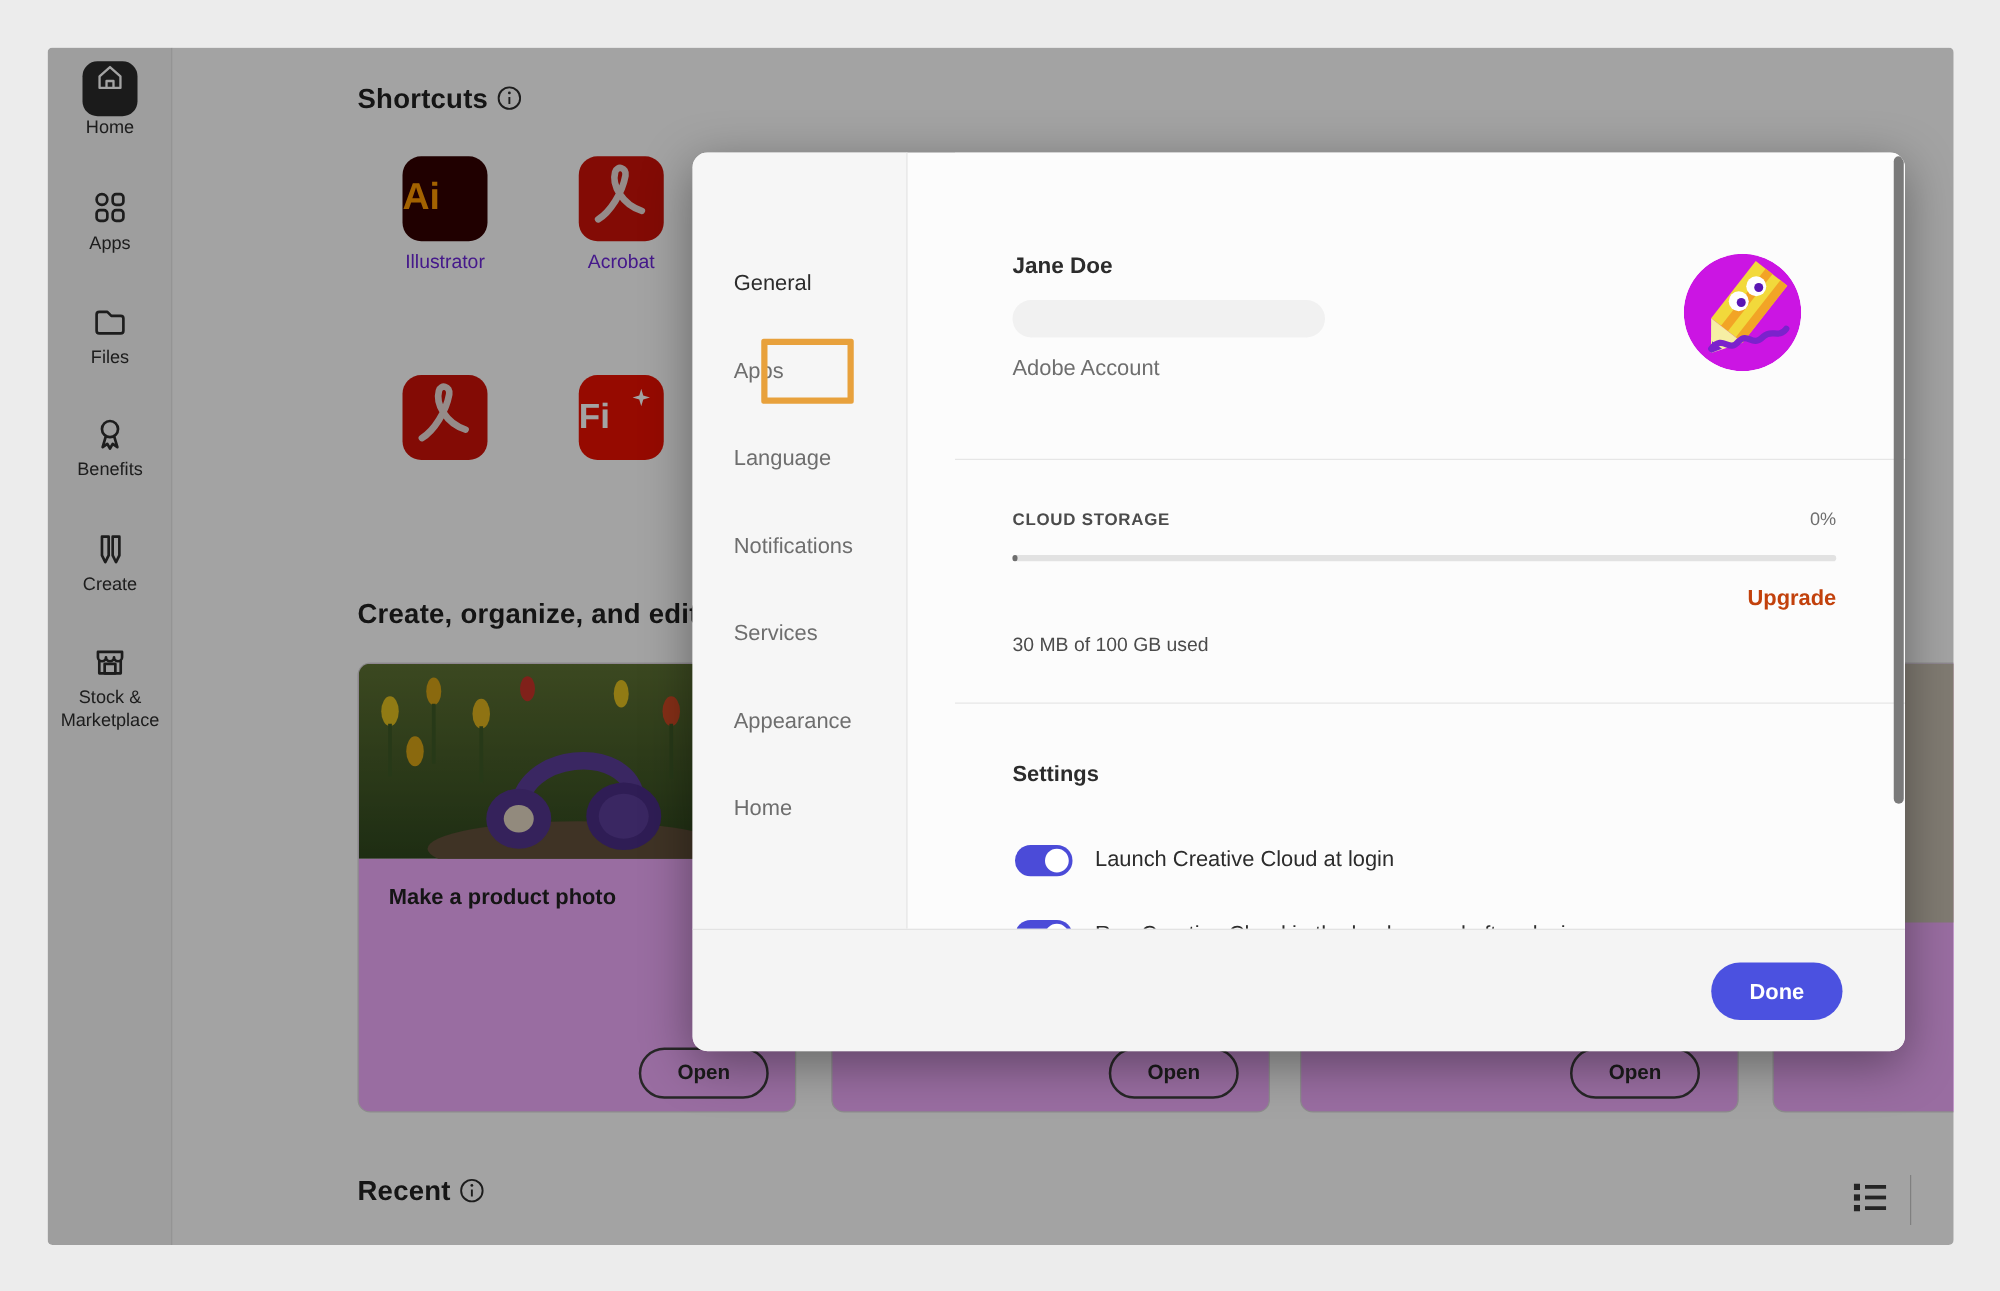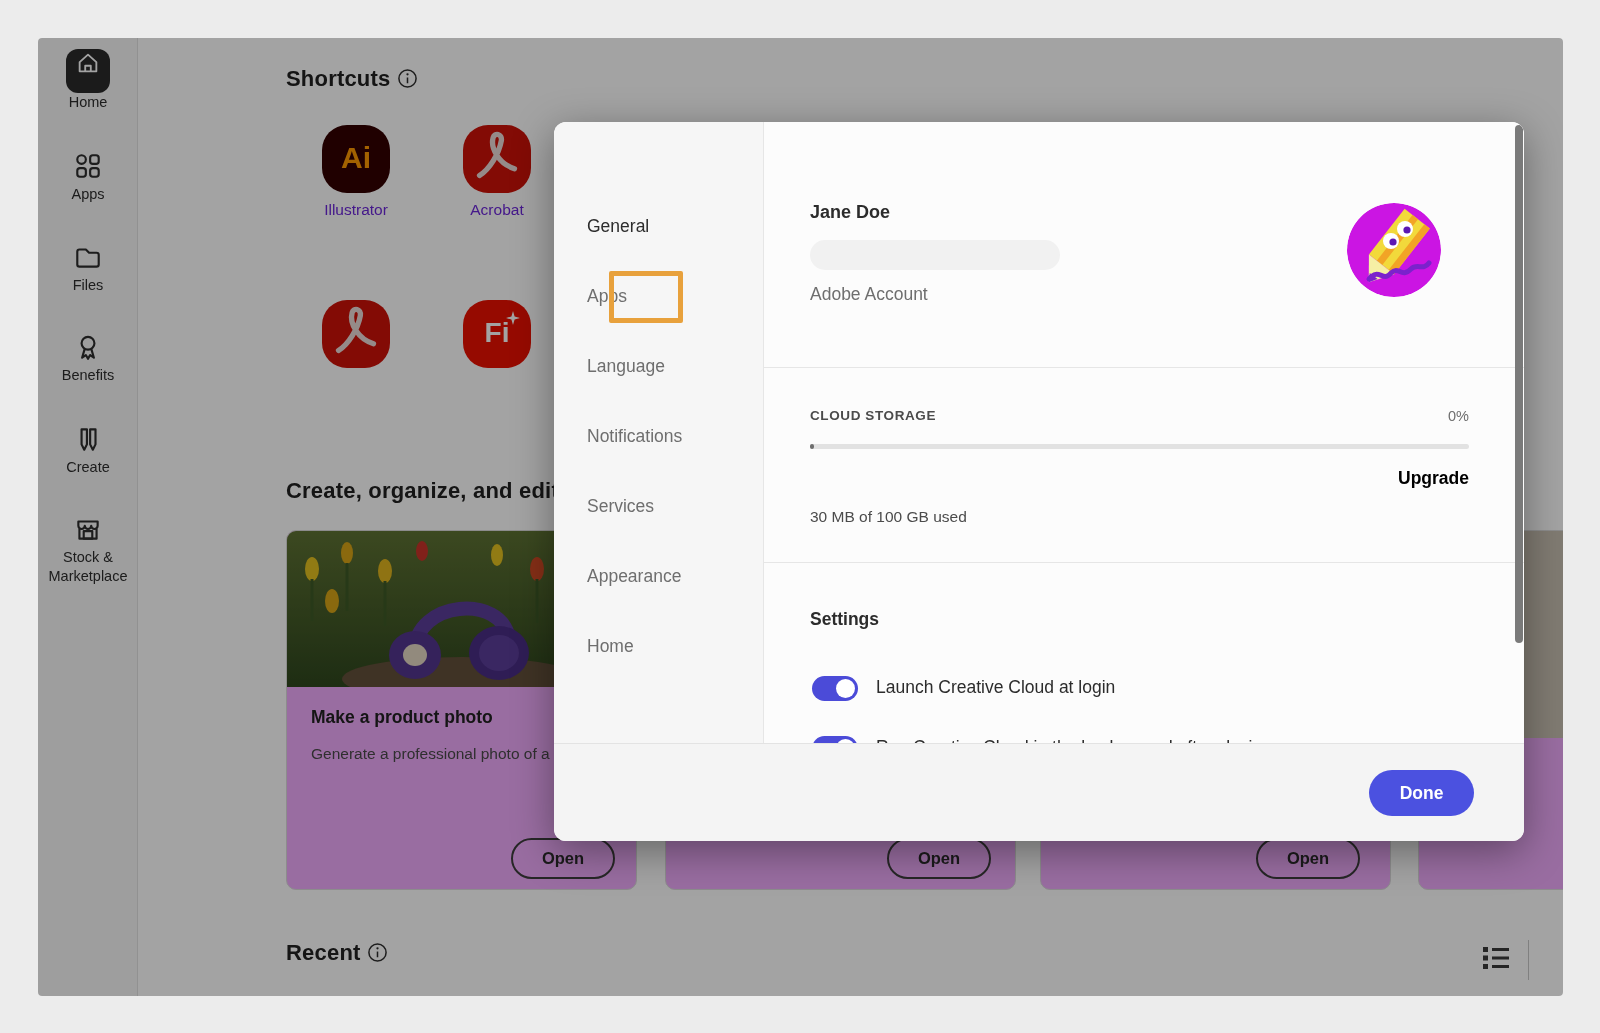--- a/index.html
+++ b/index.html
@@ -17,40 +17,40 @@
   .side-item .lbl { font-size:14.5px; color:#2E2E2E; display:block; line-height:19px; }
   .home-tile { display:inline-block; width:44px; height:44px; background:#2B2B2B; border-radius:12px;
                line-height:44px; }
   .side-ico { display:inline-block; }
 
   
   .main { position:absolute; left:100px; top:0; right:0; bottom:0; background:#FFFFFF; }
   .h-section { font-size:22px; font-weight:bold; color:#222; letter-spacing:.2px; }
   .info-ico { display:inline-block; vertical-align:-3px; }
 
-  .tile { position:absolute; width:68px; height:68px; border-radius:25px; text-align:center; }
+  .tile { position:absolute; width:68px; height:68px; border-radius:15px; text-align:left; }
   .tile-lbl { position:absolute; font-size:15.5px; color:#6d28d9; text-align:center; white-space:nowrap; }
   .tile-ai   { background:#330000; color:#FF9A00; font-weight:bold; font-size:30px; line-height:66px; }
   .tile-id   { background:#49021F; color:#FF3366; font-weight:bold; font-size:30px; line-height:66px; }
   .tile-acro { background:#CE1208; }
   .tile-ff   { background:#EB1000; color:#FFFFFF; font-weight:bold; font-size:28px; line-height:66px; }
 
   .card { position:absolute; top:492px; width:351px; height:360px; background:#f0abfc;
           border:1px solid #DCDCDC; border-radius:10px; overflow:hidden; }
   .card-img { position:absolute; left:0; top:0; width:100%; height:156px; background:#D9D9D9; }
   .open-btn { position:absolute; width:104px; height:41px; border:2px solid #3E3E3E; border-radius:21px;
               background:transparent; font-size:16.5px; font-weight:bold; color:#2B2B2B;
               font-family:"Liberation Sans", sans-serif; cursor:pointer; }
 
   .dim { position:absolute; inset:0; background:rgba(0,0,0,0.36); }
 
   
   .dialog { position:absolute; left:516px; top:84px; width:970px; height:719px;
             background:#FCFCFC; border-radius:12px; box-shadow:0 10px 40px rgba(0,0,0,.38); overflow:hidden; }
-  .dlg-nav { position:absolute; left:0; top:0; width:210px; height:621px; background:#F6F6F6;
+  .dlg-nav { position:absolute; left:0; top:0; width:172px; height:621px; background:#F6F6F6;
              border-right:1px solid #E6E6E6; }
   .dlg-nav-item { position:absolute; left:33px; font-size:17.5px; color:#6E6E6E; cursor:pointer; }
   .dlg-nav-item.sel { color:#2C2C2C; }
   .dlg-content { position:absolute; left:210px; top:0; right:0; height:621px; background:#FCFCFC; }
   .dlg-divider { position:absolute; left:0; right:0; height:1px; background:#E6E6E6; }
   .dlg-footer { position:absolute; left:0; bottom:0; width:100%; height:98px; background:#F4F4F4;
                 border-top:1px solid #E3E3E3; }
   .done-btn { position:absolute; right:50px; top:26px; width:105px; height:46px; border:none;
               border-radius:23px; background:#4B51E0; color:#FFFFFF; font-size:17.5px; font-weight:bold;
               font-family:"Liberation Sans", sans-serif; cursor:pointer; }
@@ -62,21 +62,21 @@
               background:#F1F1F1; border-radius:15px; }
   .acct-link { position:absolute; left:46px; top:162px; font-size:17.5px; color:#6E6E6E; cursor:pointer; }
   .avatar { position:absolute; right:83px; top:81px; width:94px; height:94px; border-radius:50%; overflow:hidden; }
 
   .storage-h { position:absolute; left:46px; top:286px; font-size:13.5px; font-weight:bold;
                letter-spacing:.6px; color:#4B4B4B; }
   .storage-pct { position:absolute; right:55px; top:286px; font-size:14.5px; color:#6E6E6E; }
   .storage-bar { position:absolute; left:46px; top:322px; right:55px; height:5px; background:#E2E2E2; border-radius:3px; }
   .storage-bar .fill { position:absolute; left:0; top:0; width:4px; height:5px; background:#6E6E6E; border-radius:3px; }
   .storage-used { position:absolute; left:46px; top:350px; font-size:15.5px; color:#4B4B4B;margin-top:36px; }
-  .upgrade { position:absolute; right:55px; top:346px; font-size:17.5px; font-weight:bold; color:#000000; cursor:pointer; }
+  .upgrade { position:absolute; right:55px; top:346px; font-size:17.5px; font-weight:bold; color:#c2410c; cursor:pointer; }
 
   .settings-h { position:absolute; left:46px; top:487px; font-size:17.5px; font-weight:bold; color:#2C2C2C; }
   .toggle { position:absolute; left:48px; width:46px; height:25px; background:#4B4BD8; border-radius:13px; cursor:pointer; }
   .toggle .knob { position:absolute; right:3px; top:3px; width:19px; height:19px; background:#FFF; border-radius:50%; }
   .toggle-lbl { position:absolute; left:112px; font-size:17.5px; color:#2C2C2C; }
 
   .annotation { position:absolute; left:571px; top:233px; width:74px; height:52px;
                 border:5px solid #E8A13C; border-radius:2px; pointer-events:none; }
 
   .recent-h { position:absolute; left:148px; top:902px; }
@@ -228,21 +228,20 @@
             <path d="M128 120 C128 70 215 62 222 108" fill="none" stroke="#5B3E99" stroke-width="14" stroke-linecap="round"></path>
             <ellipse cx="128" cy="124" rx="26" ry="24" fill="#54368F"></ellipse>
             <ellipse cx="128" cy="124" rx="12" ry="11" fill="#E4D8C4"></ellipse>
             <ellipse cx="212" cy="122" rx="30" ry="27" fill="#4A2E85"></ellipse>
             <ellipse cx="212" cy="122" rx="20" ry="18" fill="#5B3E99"></ellipse>
           </g>
         </svg>
       </div>
       <div class="abs" style="left:24px; top:176px; font-size:17.5px; font-weight:bold; color:#222;">Make a product photo</div>
       <div class="abs" style="left:24px; top:208px; font-size:15.5px; color:#4A4A4A; line-height:30px;">
-        <span style="display:block;">Generate a professional photo of a</span>
       </div>
       <button class="open-btn" style="right:21px; top:307px;">Open</button>
     </div>
 
     <div class="card" style="left:527px;">
       <div class="card-img"></div>
       <button class="open-btn" style="right:24px; top:307px;">Open</button>
     </div>
 
     <div class="card" style="left:902px;">

